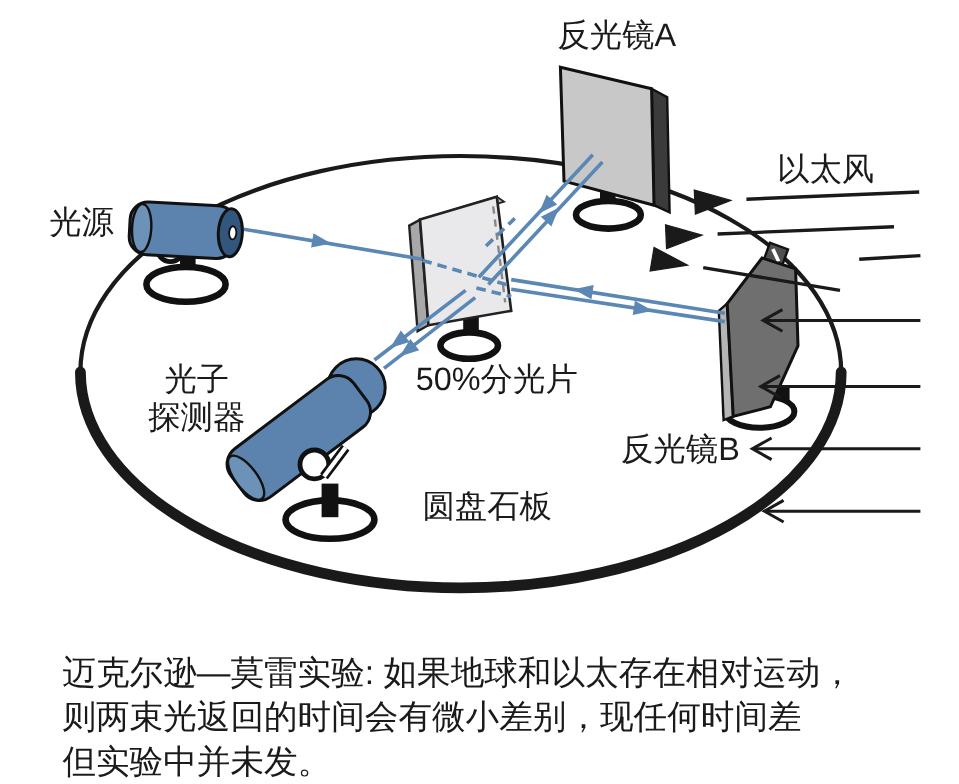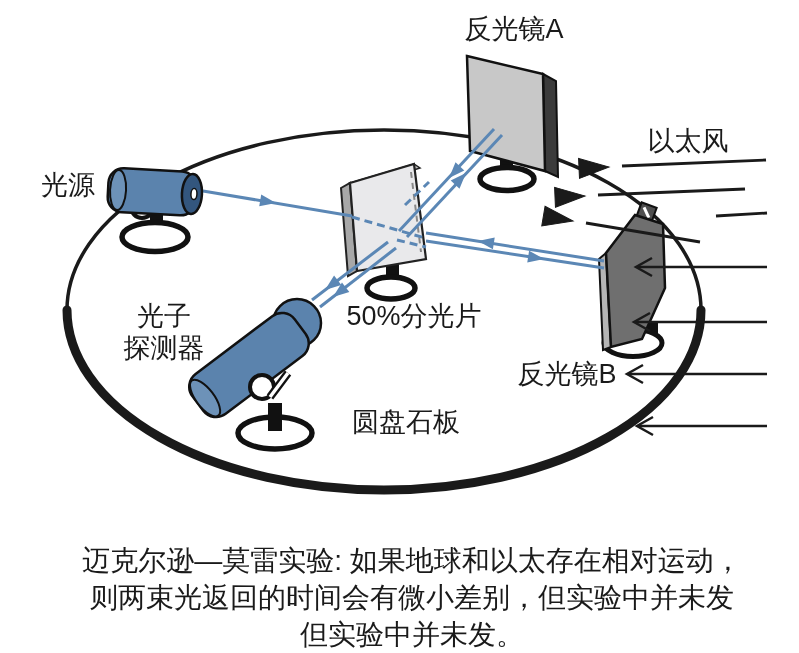--- a/index.html
+++ b/index.html
@@ -2,21 +2,21 @@
 <html><head>
 <meta charset="utf-8">
 <style>
   html,body{margin:0;padding:0;background:#ffffff;}
   .stage{position:relative;width:799px;height:653px;background:#ffffff;overflow:hidden;
          font-family:"Liberation Sans","DejaVu Sans",sans-serif;color:#1a1a1a;}
   .diagram-svg{position:absolute;left:0;top:0;}
   .diagram-svg text{font-family:"Liberation Sans","DejaVu Sans",sans-serif;
          font-size:27px;font-weight:500;fill:#1a1a1a;}
   .caption{position:absolute;left:52px;top:542px;width:720px;
-         font-size:28px;line-height:37px;font-weight:500;color:#1a1a1a;text-align:center;}
+         font-size:28px;line-height:37px;font-weight:500;color:#1a1a1a;}
 </style>
 </head>
 <body>
 
 <div class="stage">
 
 <svg class="diagram-svg" width="799" height="540" viewBox="0 0 799 540">
 
   <g>
     <ellipse cx="384" cy="310" rx="317" ry="180" fill="#ffffff" stroke="#1a1a1a" stroke-width="3.5"></ellipse>
@@ -127,17 +127,17 @@
     <text x="414" y="325">50%分光片</text>
     <text x="164" y="325">光子</text>
     <text x="164" y="357">探测器</text>
     <text x="567" y="383">反光镜B</text>
     <text x="406" y="431">圆盘石板</text>
   </g>
 </svg>
 
   <div class="caption">
     <div>迈克尔逊—莫雷实验: 如果地球和以太存在相对运动，</div>
-    <div>则两束光返回的时间会有微小差别，但实验中并未发</div>
+    <div>则两束光返回的时间会有微小差别，现任何时间差</div>
     <div>但实验中并未发。</div>
   </div>
 
 </div>
 
 </body></html>

